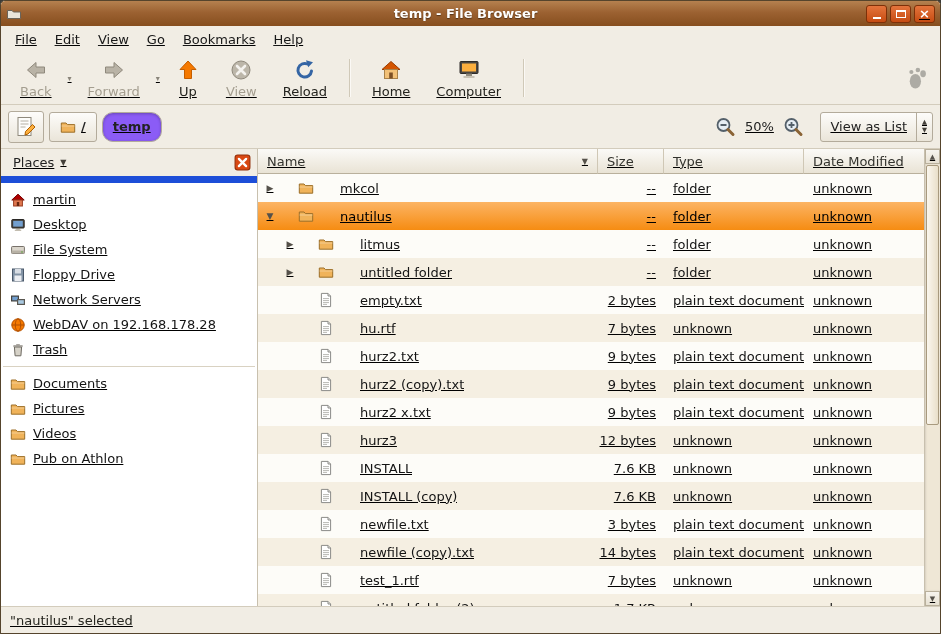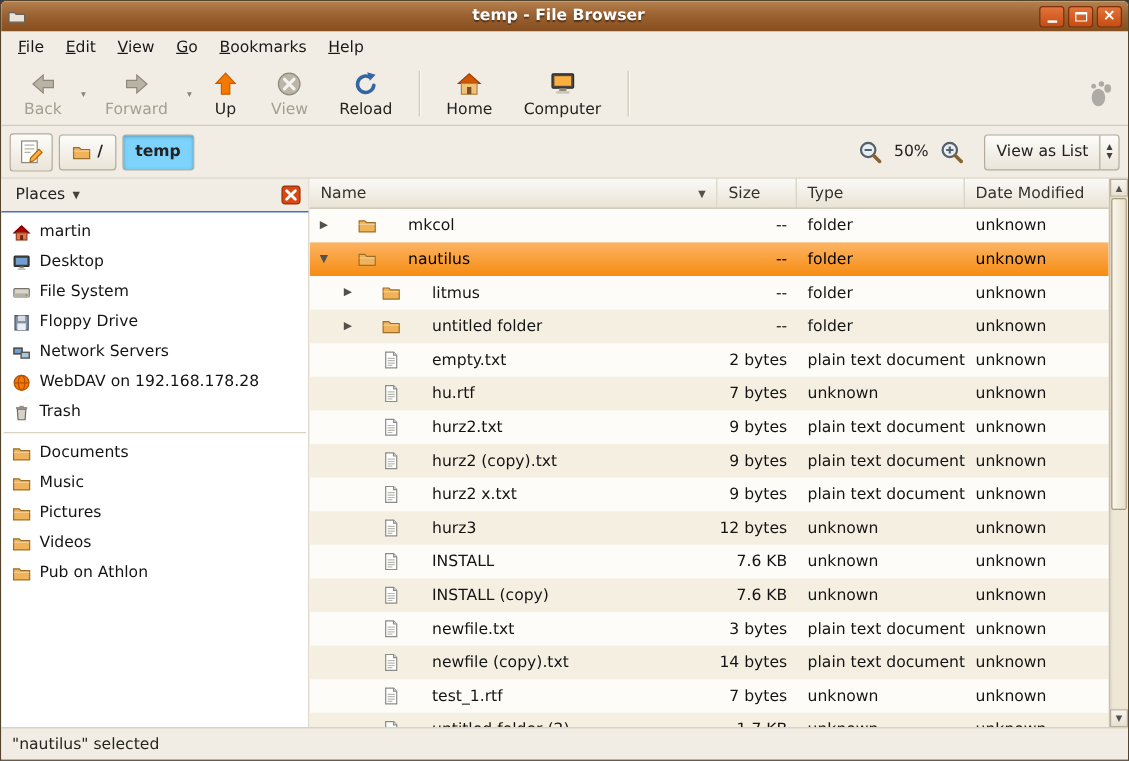--- a/index.html
+++ b/index.html
@@ -1,18 +1,18 @@
 <!DOCTYPE html>
 <html><head>
 <meta charset="utf-8">
 <style>
   html,body{margin:0;padding:0;}
   body{width:941px;height:634px;overflow:hidden;font-family:"DejaVu Sans","Liberation Sans",sans-serif;background:#3b3b38;}
   *{cursor:default;}
-  .window{width:941px;height:634px;box-sizing:border-box;border:1px solid #55442c;display:flex;flex-direction:column;background:#f1ede4;border-radius:5px 5px 0 0;overflow:hidden;}
+  .window{width:941px;height:634px;box-sizing:border-box;border:1px solid #55442c;display:flex;flex-direction:column;background:#f1ede4;border-radius:5px 5px 0 0;overflow:hidden;text-decoration:underline;}
 
   
   .titlebar{flex:0 0 25px;background:linear-gradient(180deg,#b5814f 0%,#9c6232 45%,#864e1e 100%);border-radius:4px 4px 0 0;position:relative;display:flex;align-items:center;padding:0 5px;}
   .title{position:absolute;left:70px;right:80px;text-align:center;color:#fff;font-weight:bold;font-size:13px;text-shadow:0 1px 1px rgba(0,0,0,.45);white-space:nowrap;overflow:hidden;}
   .win-icon{width:16px;height:16px;}
   .win-btns{margin-left:auto;display:flex;gap:3px;z-index:2;}
   .wbtn{width:19px;height:16px;background:linear-gradient(#e4743c,#c64c12);border:1px solid #7e3008;border-radius:3px;display:flex;align-items:center;justify-content:center;color:#fff;}
   .glyph-min{width:8px;height:8px;border-bottom:2px solid #fff;}
   .glyph-max{width:8px;height:5px;border:1px solid #fff;border-top-width:2px;}
   .glyph-close{font-size:13px;font-weight:bold;line-height:1;}
@@ -27,32 +27,32 @@
   .tbtn{display:flex;flex-direction:column;align-items:center;justify-content:center;gap:2px;padding:3px 13px;font-size:13px;color:#24241f;}
   .tbtn.disabled{color:#a49e90;}
   .tdrop{display:flex;align-items:center;height:100%;font-size:8px;color:#8a857a;padding:0 3px;}
   .tsep{width:1px;align-self:stretch;margin:7px 9px;background:#d0c9b8;box-shadow:1px 0 0 #fbf9f5;}
   .throbber{margin-left:auto;width:26px;height:26px;margin-right:4px;}
 
   
   .locbar{flex:0 0 43px;display:flex;align-items:center;gap:5px;background:#f1ede4;border-bottom:1px solid #d3ccbc;padding:0 7px;}
   .sqbtn{width:34px;height:30px;border:1px solid #b3ab9b;border-radius:3px;background:linear-gradient(#fdfcfa,#eae5d9);display:flex;align-items:center;justify-content:center;}
   .pathbtn{height:30px;box-sizing:border-box;border:1px solid #b3ab9b;border-radius:3px;background:linear-gradient(#fdfcfa,#eae5d9);display:flex;align-items:center;gap:5px;padding:0 10px;font-size:13px;font-weight:bold;color:#222;}
-  .pathbtn.active{background:#7dd3fc;box-shadow:inset 0 1px 3px rgba(0,0,0,.25);}
+  .pathbtn.active{background:#8b5cf6;box-shadow:inset 0 1px 3px rgba(0,0,0,.25);border-radius:11px;}
   .loc-right{margin-left:auto;display:flex;align-items:center;gap:7px;}
   .zoombtn{width:24px;height:24px;}
   .zoomlabel{font-size:13px;color:#222;min-width:30px;text-align:center;}
   .viewcombo{height:30px;box-sizing:border-box;border:1px solid #b3ab9b;border-radius:3px;background:linear-gradient(#fdfcfa,#eae5d9);display:flex;align-items:stretch;font-size:13px;color:#222;margin-left:8px;}
   .vc-label{display:flex;align-items:center;padding:0 9px;white-space:nowrap;}
   .vc-arrows{border-left:1px solid #b3ab9b;display:flex;flex-direction:column;align-items:center;justify-content:center;padding:0 5px;font-size:6.5px;color:#44403a;line-height:1.2;}
 
   
   .main{flex:1;display:flex;min-height:0;}
   .sidebar{flex:0 0 256px;background:#fff;border-right:1px solid #c8c0ae;display:flex;flex-direction:column;min-height:0;}
-  .sidebar-header{flex:0 0 27px;background:#f1ede4;border-bottom:1px solid #1d4ed8;display:flex;align-items:center;padding:0 6px;font-size:13px;color:#222;}
+  .sidebar-header{flex:0 0 27px;background:#f1ede4;border-bottom:7px solid #1d4ed8;display:flex;align-items:center;padding:0 6px;font-size:13px;color:#222;}
   .places-toggle{display:flex;align-items:center;gap:6px;padding:2px 6px;}
   .places-caret{font-size:8px;color:#44403a;}
   .close-x{margin-left:auto;width:17px;height:17px;}
   .side-items{padding-top:4px;overflow:hidden;}
   .side-item{height:25px;display:flex;align-items:center;gap:7px;padding:0 9px;font-size:13px;color:#141414;white-space:nowrap;}
   .side-sep{height:1px;background:#d9d2c2;margin:4px 2px;}
 
   .filearea{flex:1;display:flex;min-width:0;background:#fff;}
   .listcol{flex:1;display:flex;flex-direction:column;min-width:0;}
   .listheader{flex:0 0 25px;display:flex;}
@@ -347,29 +347,20 @@
             </span>
             <span>Documents</span>
           </div>
           <div class="side-item">
             <span class="icon16">
               <svg viewBox="0 0 16 16">
                 <path d="M1.3 13.2 L1.3 4 L6 4 L7.5 5.6 L14.7 5.6 L14.7 13.2 Z" fill="#f0b35a" stroke="#9c6f28"></path>
                 <path d="M1.3 7 L14.7 7" stroke="#ffffff" stroke-opacity="0.35"></path>
               </svg>
             </span>
-            <span>Music</span>
-          </div>
-          <div class="side-item">
-            <span class="icon16">
-              <svg viewBox="0 0 16 16">
-                <path d="M1.3 13.2 L1.3 4 L6 4 L7.5 5.6 L14.7 5.6 L14.7 13.2 Z" fill="#f0b35a" stroke="#9c6f28"></path>
-                <path d="M1.3 7 L14.7 7" stroke="#ffffff" stroke-opacity="0.35"></path>
-              </svg>
-            </span>
             <span>Pictures</span>
           </div>
           <div class="side-item">
             <span class="icon16">
               <svg viewBox="0 0 16 16">
                 <path d="M1.3 13.2 L1.3 4 L6 4 L7.5 5.6 L14.7 5.6 L14.7 13.2 Z" fill="#f0b35a" stroke="#9c6f28"></path>
                 <path d="M1.3 7 L14.7 7" stroke="#ffffff" stroke-opacity="0.35"></path>
               </svg>
             </span>
             <span>Videos</span>

